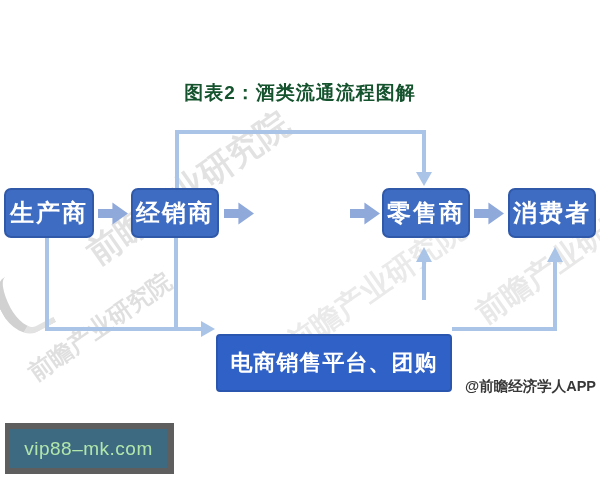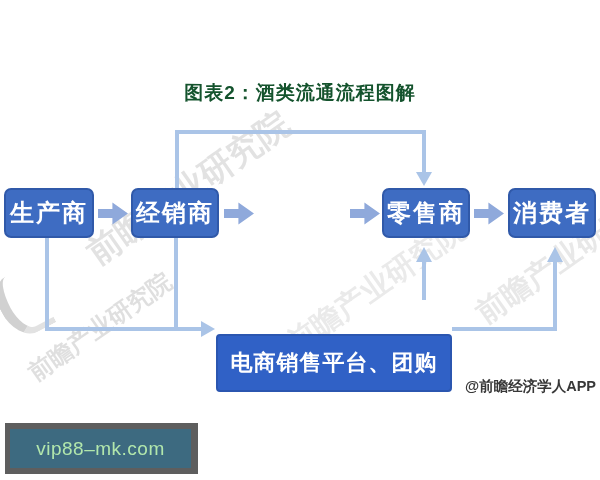--- a/index.html
+++ b/index.html
@@ -68,21 +68,21 @@
   
   .ah{position:absolute;width:0;height:0;z-index:1;}
   .ah-down{left:416px;top:172px;border-left:8px solid transparent;border-right:8px solid transparent;border-top:14px solid #aac4e7;}
   .ah-right{left:201px;top:321px;border-top:8px solid transparent;border-bottom:8px solid transparent;border-left:14px solid #aac4e7;}
   .ah-up-retail{left:416px;top:247px;border-left:8px solid transparent;border-right:8px solid transparent;border-bottom:15px solid #aac4e7;}
   .ah-up-cons{left:547px;top:247px;border-left:8px solid transparent;border-right:8px solid transparent;border-bottom:15px solid #aac4e7;}
   
   .src{position:absolute;left:8px;top:377px;font-size:14.5px;font-weight:600;color:#383838;z-index:3;}
   .credit{position:absolute;right:4px;top:377px;font-size:14.5px;font-weight:600;color:#383838;z-index:3;}
   
-  .wm-box-outer{position:absolute;left:5px;top:423px;width:169px;height:51px;background:#5e5e5e;z-index:5;padding-left:24px;}
+  .wm-box-outer{position:absolute;left:5px;top:423px;width:169px;height:51px;background:#5e5e5e;z-index:5;}
   .wm-box-inner{
     position:absolute;left:5px;top:6px;right:7px;bottom:6px;background:#3d6a80;
     display:flex;align-items:center;justify-content:center;
     color:#b2e7ac;font-size:19px;letter-spacing:.5px;
   }
 </style>
 </head>
 <body>
 
 <div id="canvas">

